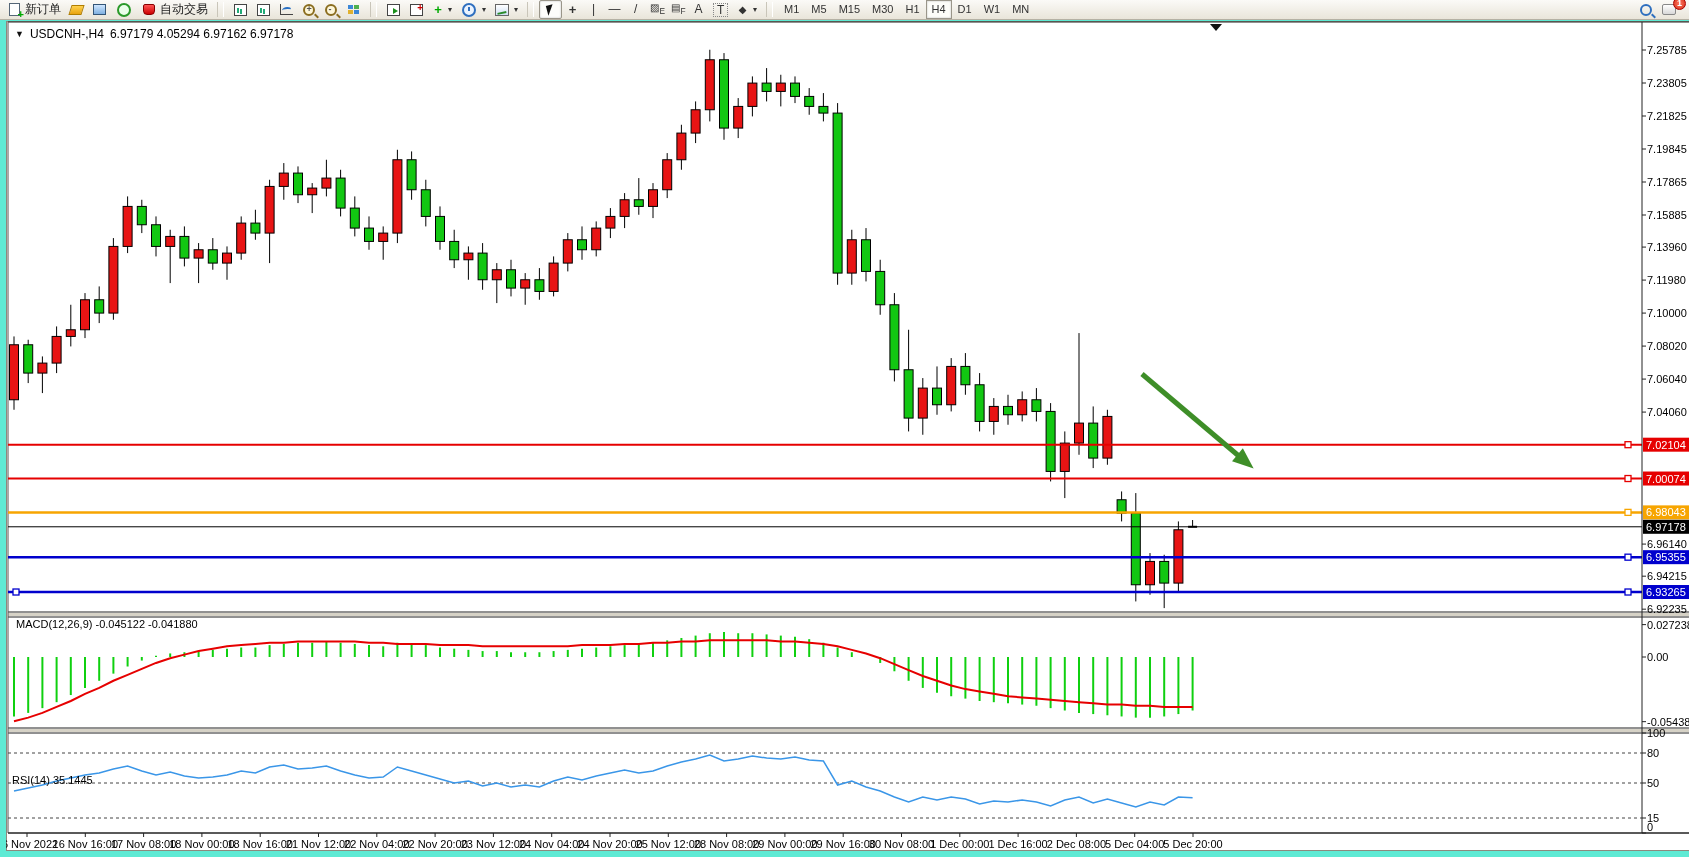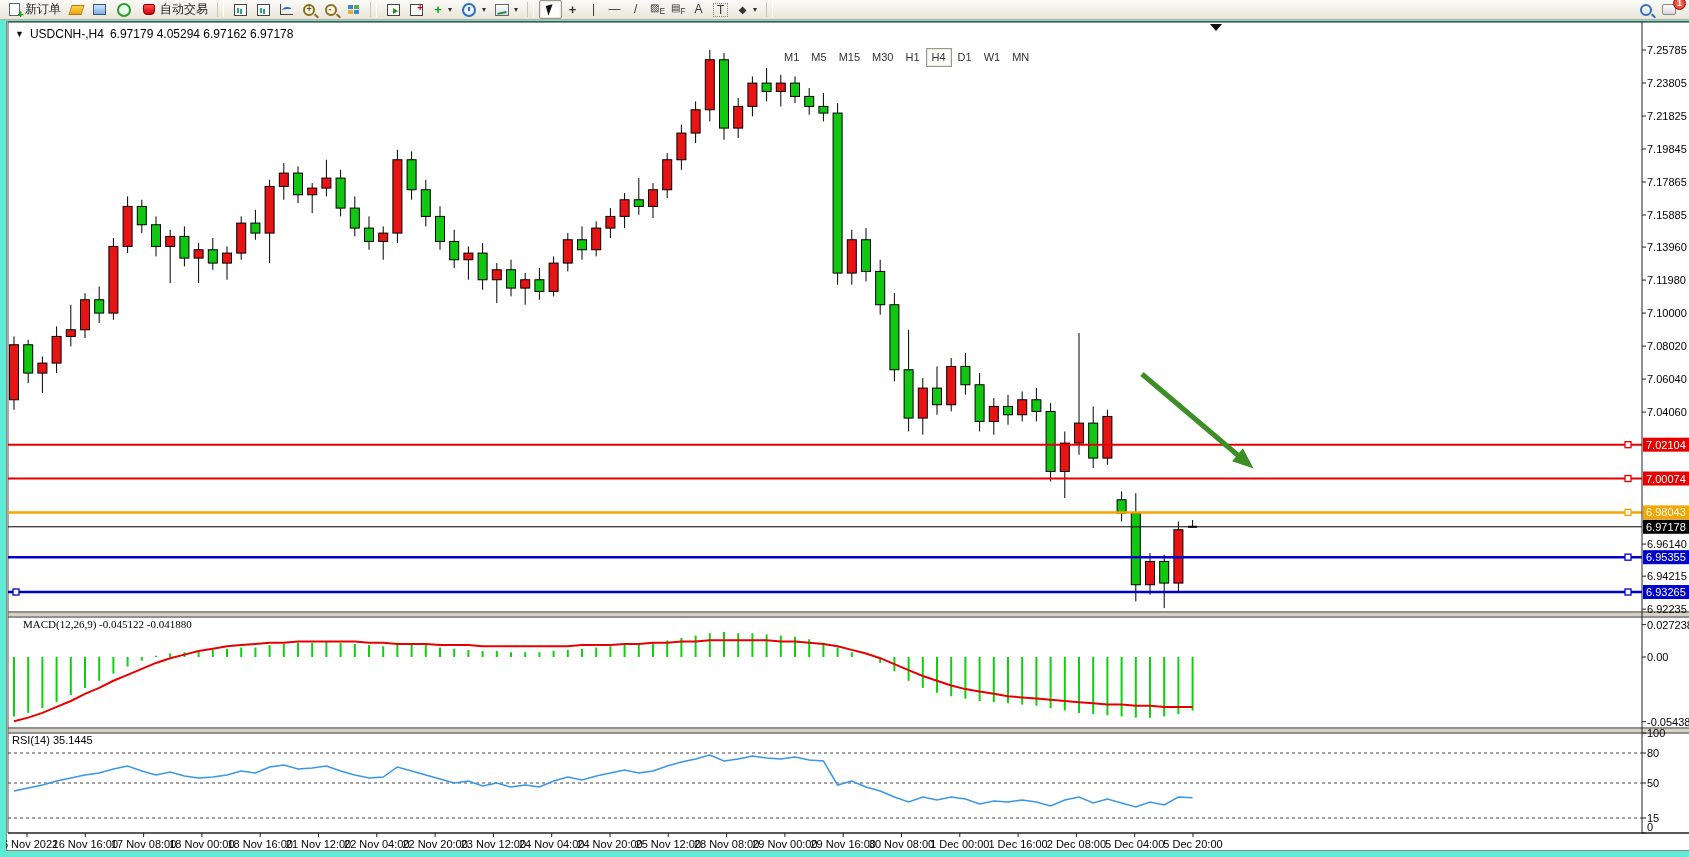--- a/index.html
+++ b/index.html
@@ -9,21 +9,21 @@
     -webkit-font-smoothing:antialiased;
   }
   
   #toolbar{
     position:absolute;left:0;top:0;width:1689px;height:19px;
     background:linear-gradient(#fbfaf7,#e9e5da);
     border-bottom:1px solid #b5b1a4;
     display:flex;align-items:center;font-size:12px;color:#222;
     white-space:nowrap;z-index:30;
   }
-  .tb-group{display:flex;align-items:flex-start;height:19px;padding:0 3px;}
+  .tb-group{display:flex;align-items:flex-end;height:19px;padding:0 3px;}
   .tb-sep{width:5px;height:15px;border-left:1px solid #c9c5b9;border-right:1px solid #fff;margin:0 2px;}
   .tb-btn{
     display:flex;align-items:center;gap:3px;height:17px;padding:0 3px;
     border:1px solid transparent;border-radius:2px;cursor:default;
   }
   .tb-btn.pressed{background:#fdfdfb;border:1px solid #9a968a;box-shadow:inset 0 0 2px #bbb;}
   .tb-btn .lbl{font-size:12px;}
   .ic{width:14px;height:14px;display:inline-block;position:relative;flex:0 0 auto;}
   .ic-doc{background:#fff;border:1px solid #567;width:9px;height:11px;margin:1px 2px;}
   .ic-doc::after{content:"+";position:absolute;right:-5px;bottom:-4px;color:#0a0;font-weight:bold;font-size:11px;line-height:10px;}
@@ -71,22 +71,22 @@
     background:#5eead4;
   }
   #chart-inner{
     position:absolute;left:6px;top:2px;right:0;bottom:6px;background:#fff;
     border:1px solid #8d897d;border-right:none;
   }
   #chart-svg{position:absolute;left:6px;top:2px;z-index:5;}
   .overlay{position:absolute;z-index:10;color:#000;}
   #chart-title{left:15px;top:27px;font-size:12px;display:flex;gap:6px;align-items:center;}
   #chart-title .tri{font-size:9px;color:#111;}
-  #macd-label{left:23px;top:618px;font-size:11px;font-family:Liberation Serif, serif;}
-  #rsi-label{left:12px;top:734px;font-size:11px;}
+  #macd-label{left:16px;top:618px;font-size:11px;}
+  #rsi-label{left:12px;top:774px;font-size:11px;}
 </style>
 </head>
 <body>
 
 <div id="toolbar">
   <div class="tb-group">
     <div class="tb-btn">
       <span class="ic ic-doc"></span>
       <span class="lbl">新订单</span>
     </div>

